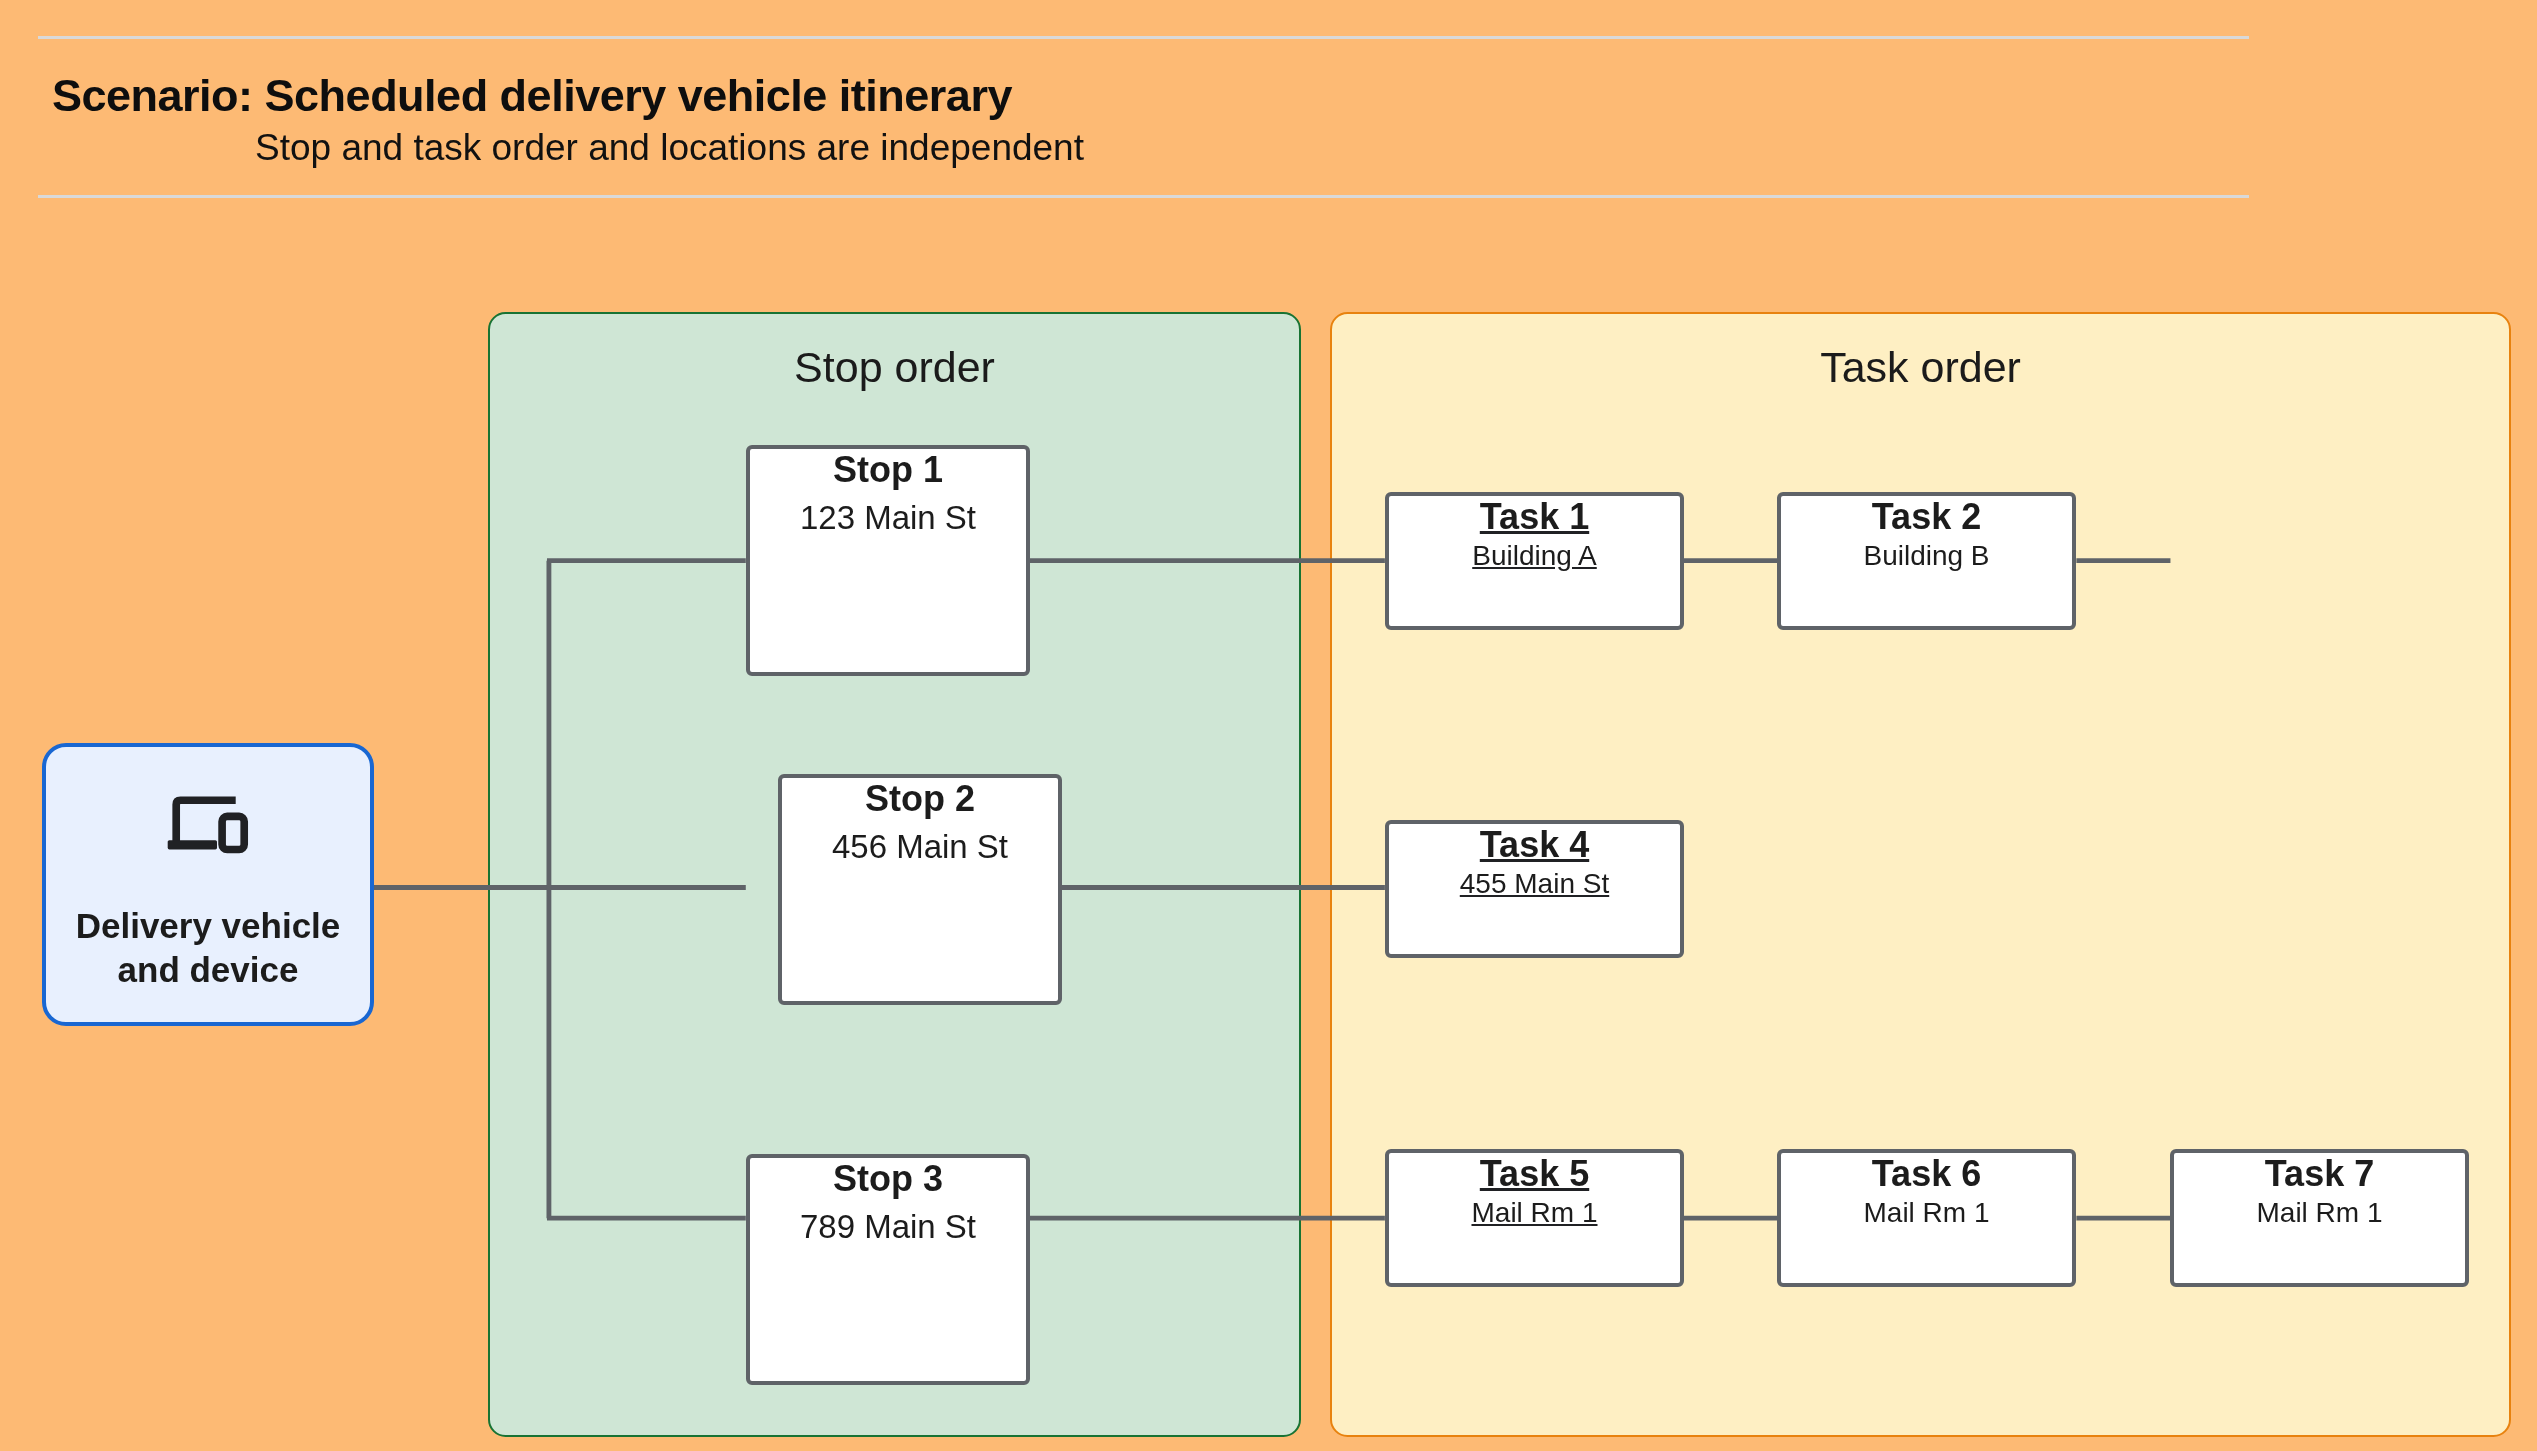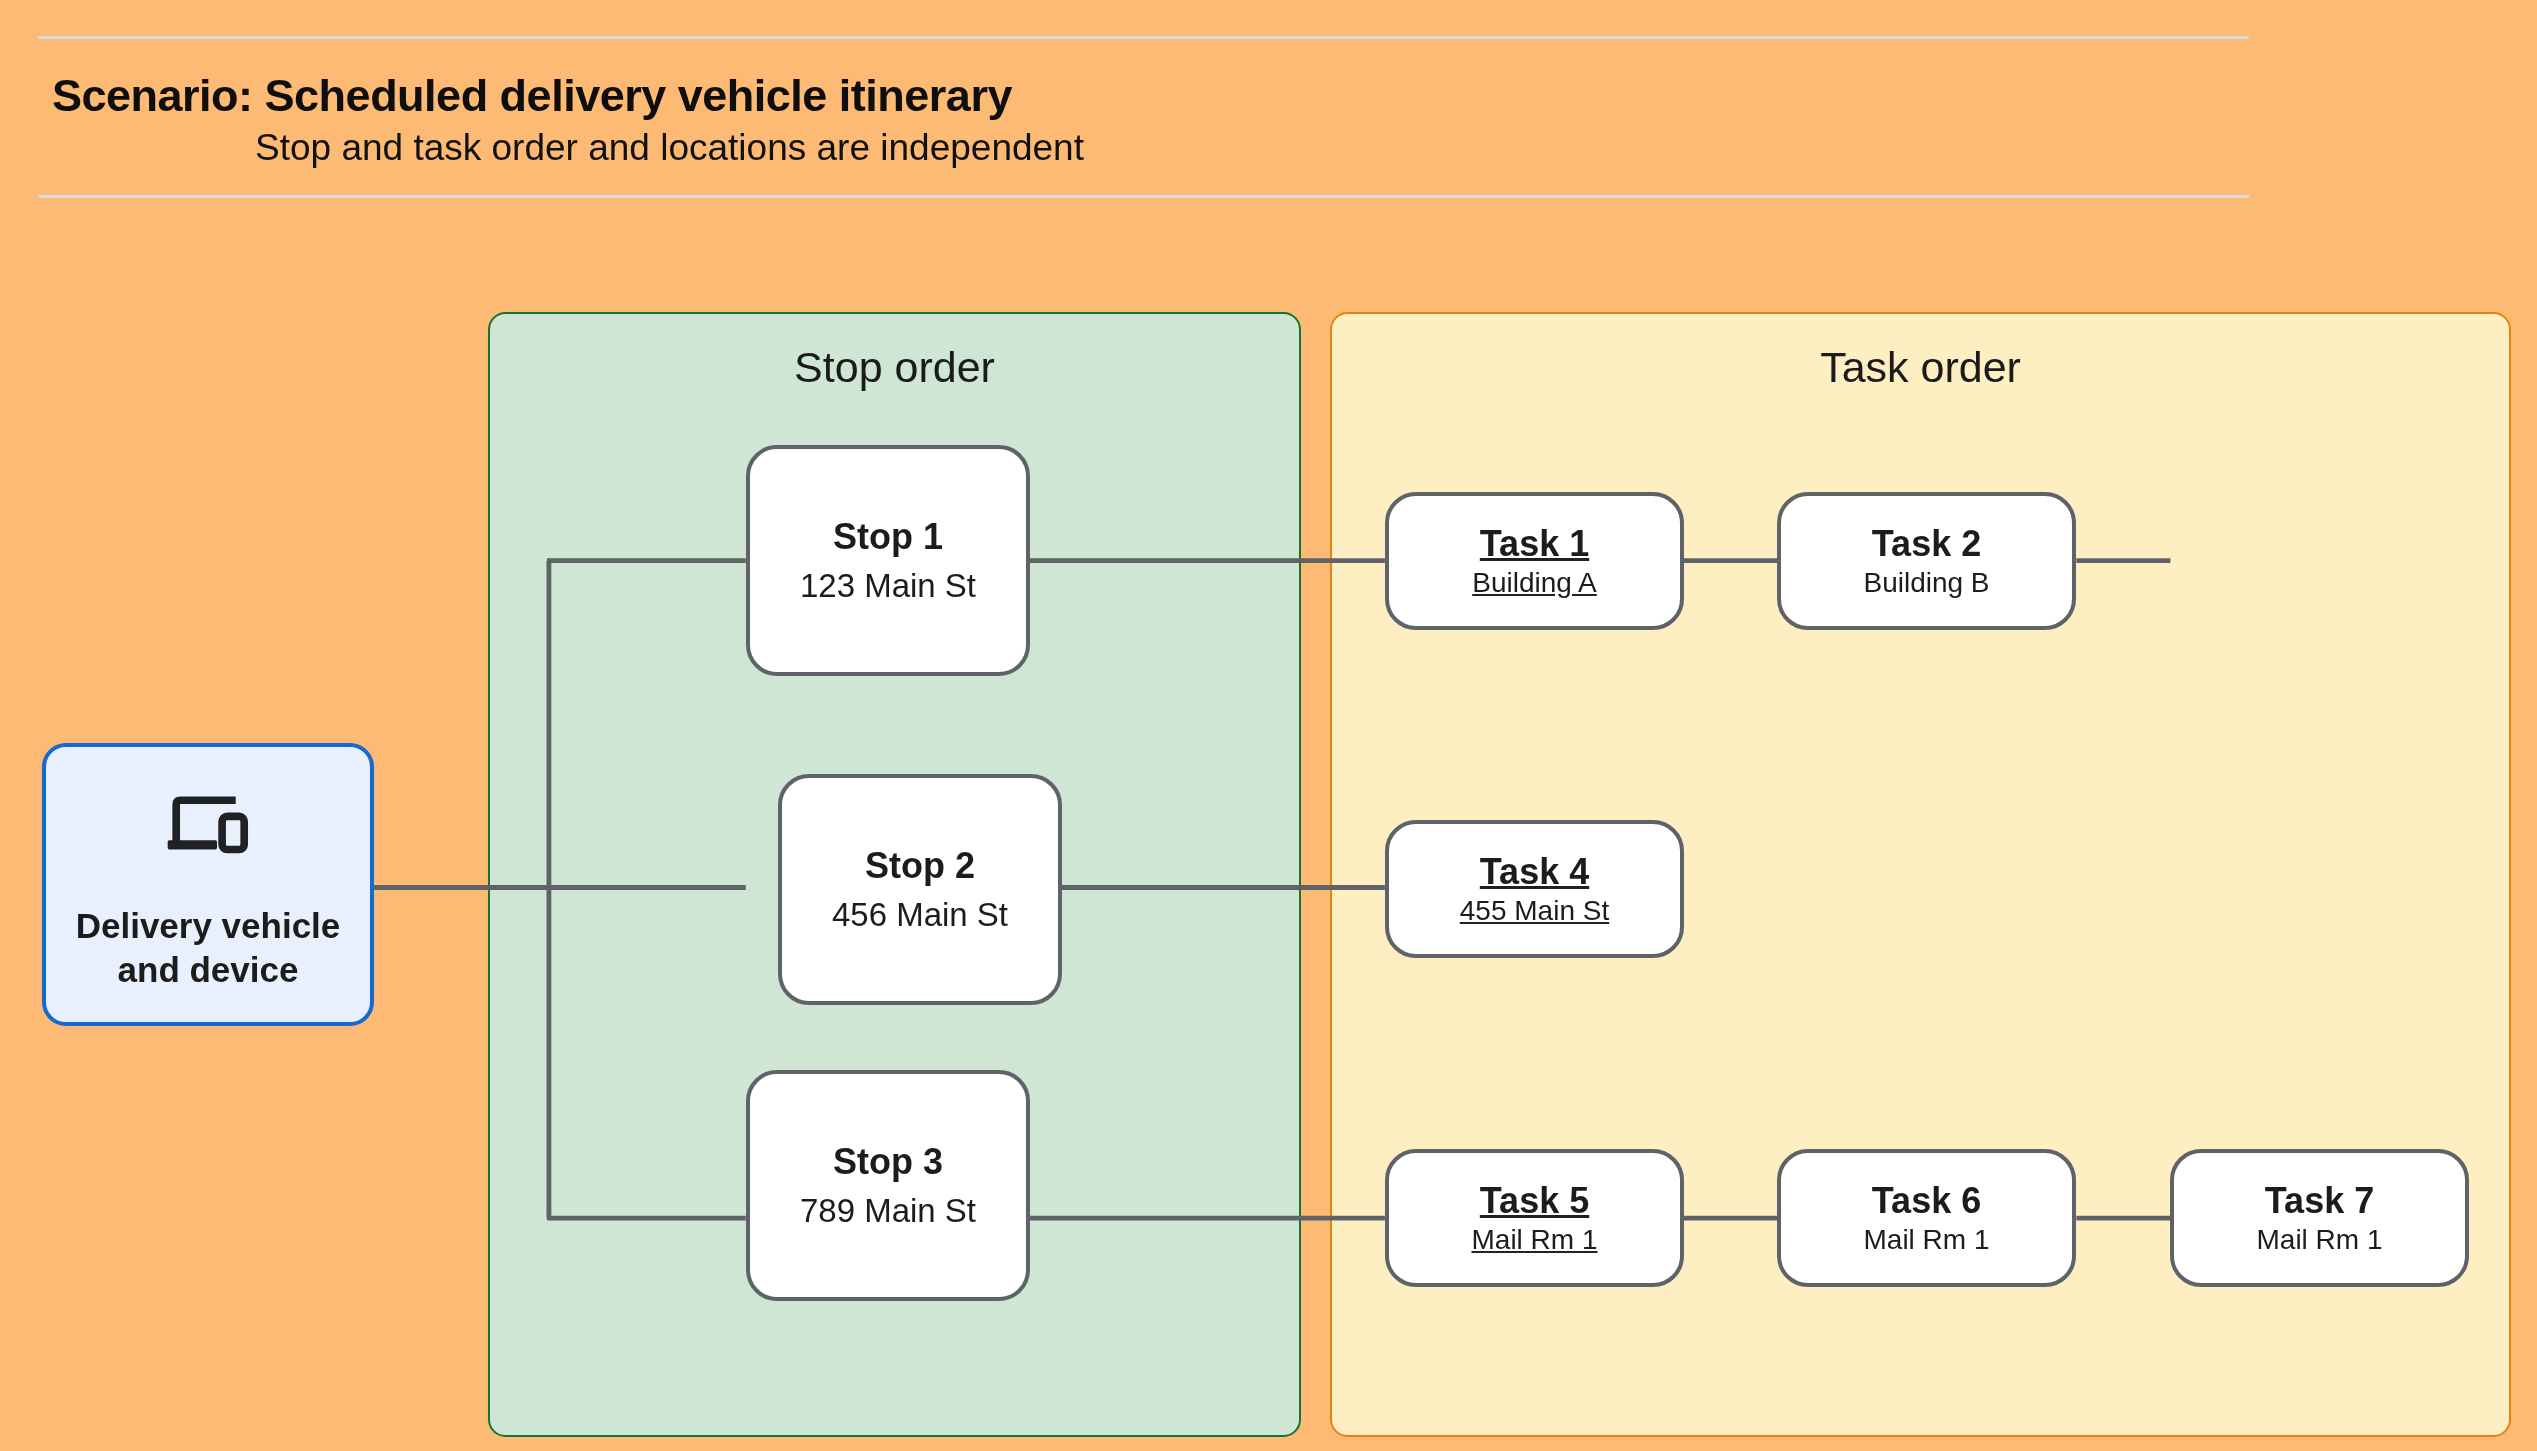--- a/index.html
+++ b/index.html
@@ -91,46 +91,46 @@
   .wires line {
     stroke: #5f6368;
     stroke-width: 5;
   }
 
   
   .node {
     position: absolute;
     background: #ffffff;
     border: 4.8px solid #5f6368;
-    border-radius: 31px;
+    border-radius: 6px;
     box-sizing: border-box;
     display: flex;
     flex-direction: column;
     align-items: center;
-    justify-content: center;
+    justify-content: flex-start;
     text-align: center;
   }
   .node .node-title {
     font-weight: 700;
     font-size: 36px;
     color: #1c1c1c;
     line-height: 1.15;
   }
   .node .node-subtitle {
     font-weight: 400;
     font-size: 33px;
     color: #1c1c1c;
     line-height: 1.15;
     margin-top: 8.7px;
   }
 
   .stop-node { left: 746px; width: 284px; height: 231px; }
   .stop-1 { top: 445px; }
   .stop-2 { top: 774px; margin-left: 32px; }
-  .stop-3 { top: 1070px; }
+  .stop-3 { top: 1154px; }
 
   .task-node { width: 299px; height: 138px; }
   .task-col-1 { left: 1385px; text-decoration: underline; }
   .task-col-2 { left: 1777px; }
   .task-col-3 { left: 2170px; }
   .task-row-1 { top: 492px; }
   .task-row-2 { top: 820px; }
   .task-row-3 { top: 1149px; }
   .task-node .node-subtitle { margin-top: 3px; font-size: 28px; }
 

